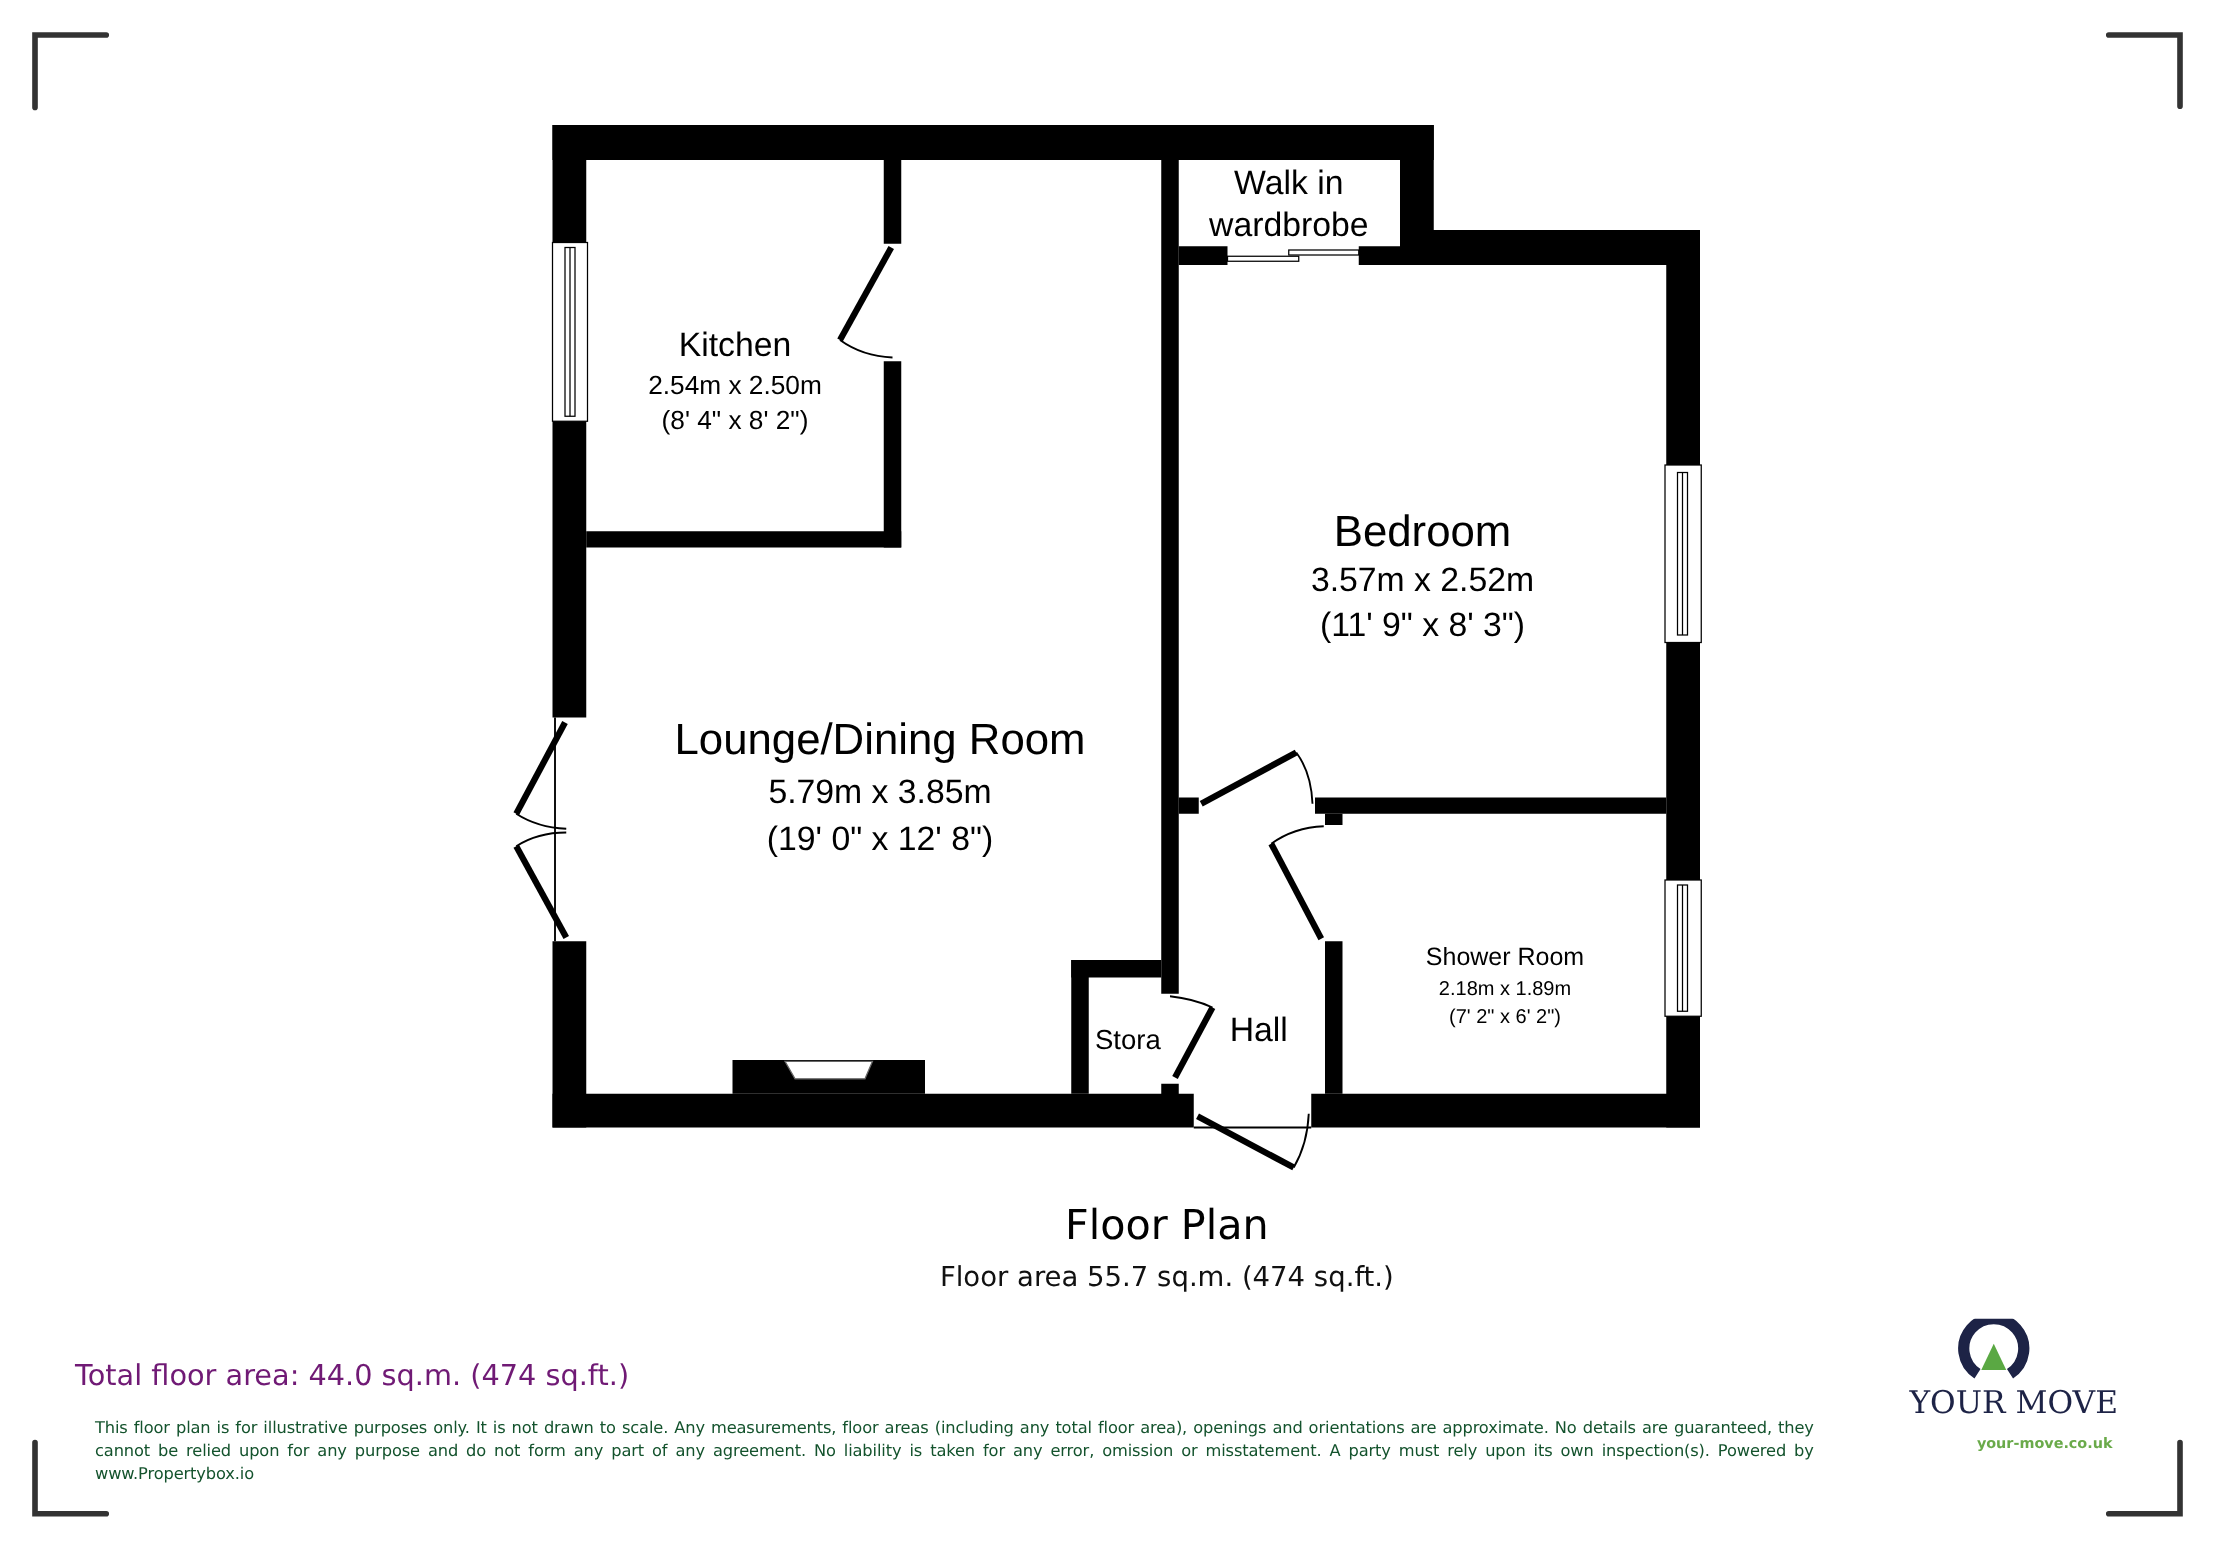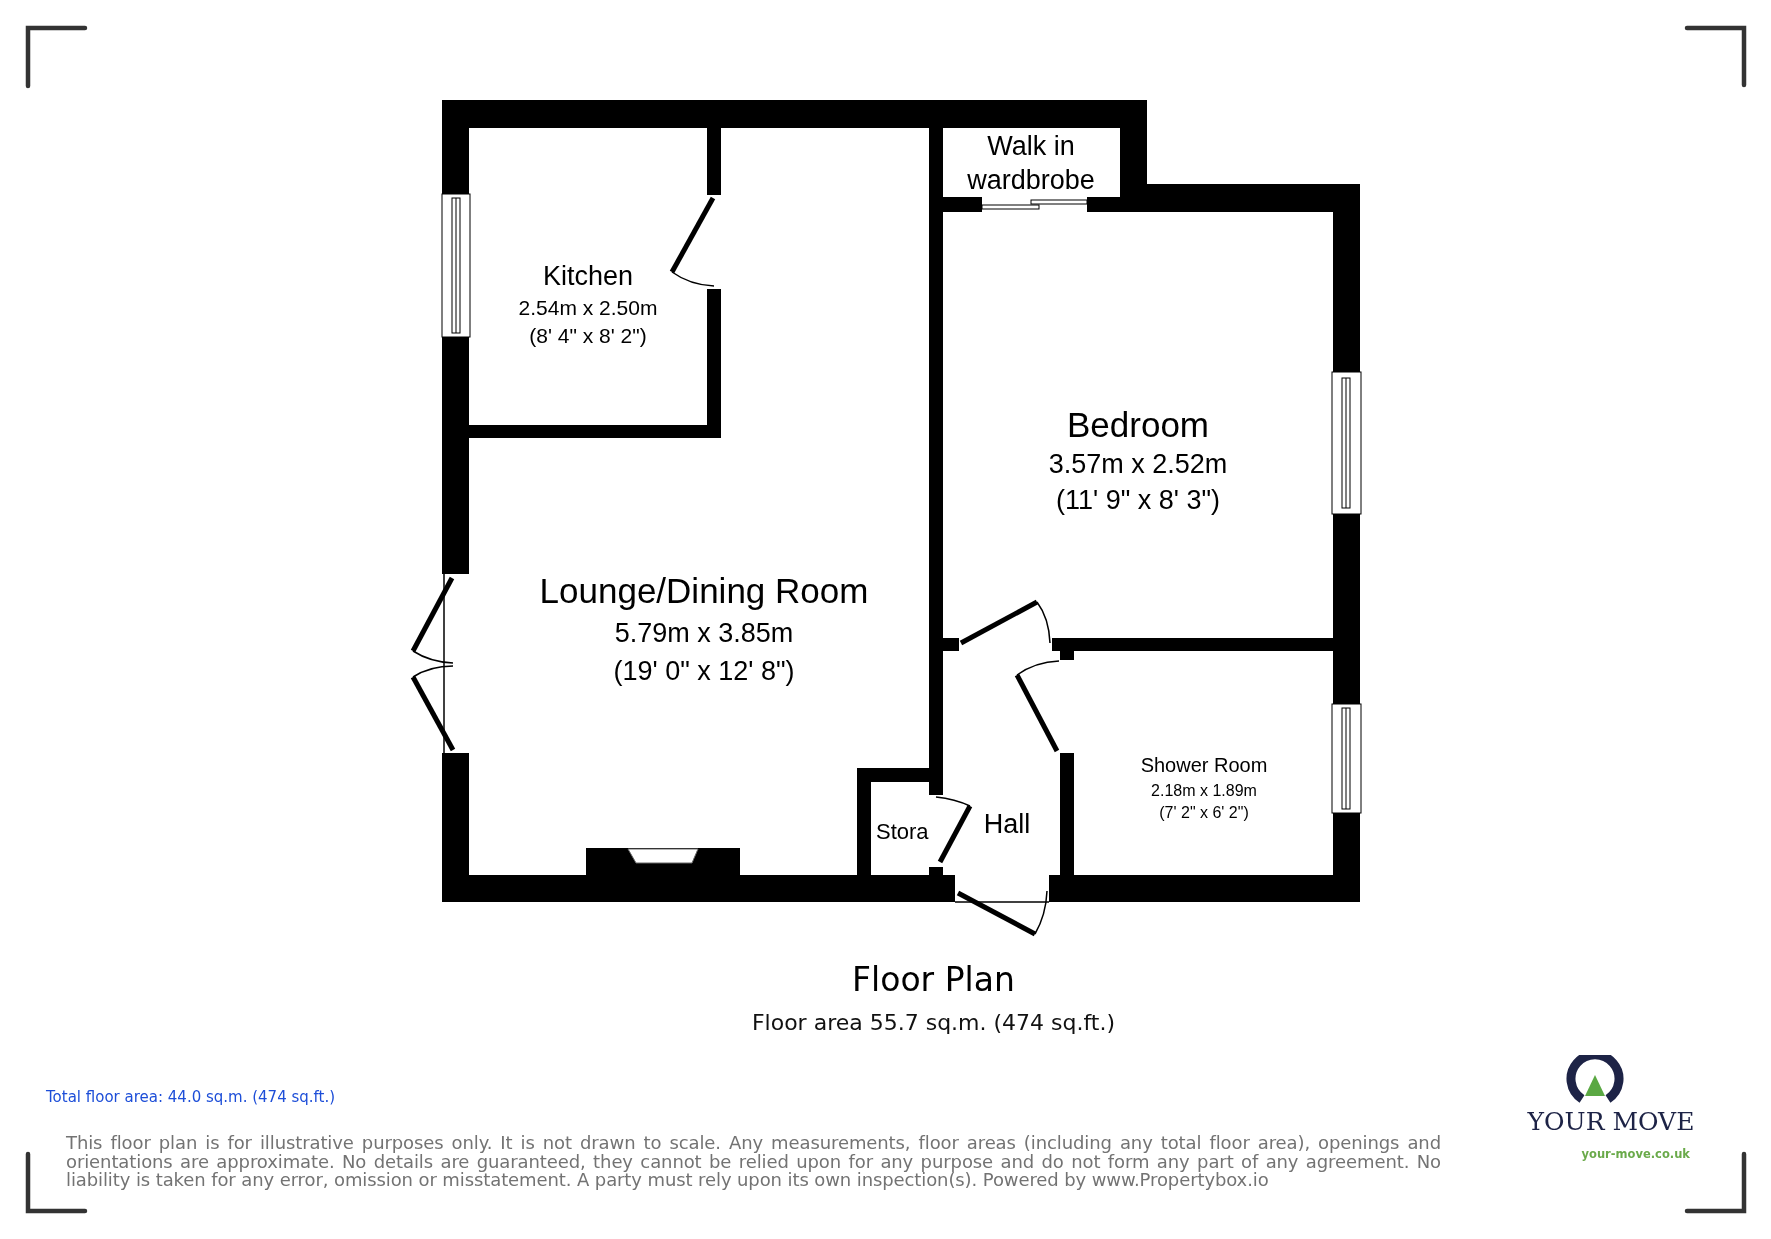--- a/index.html
+++ b/index.html
@@ -3,23 +3,23 @@
   <meta charset="utf-8">
   <style>
     html, body { margin: 0; padding: 0; background: #ffffff; }
     body { width: 1771px; height: 1239px; position: relative; overflow: hidden;
            font-family: "Liberation Sans", sans-serif; color: #000; }
     #plan { position: absolute; left: 0; top: 0; width: 1771px; height: 1239px; }
     .room-label { font-family: "Liberation Sans", sans-serif; fill: #000; text-anchor: middle; }
     .title-block { position: absolute; left: 0; width: 1771px; text-align: center; margin-left: 48px; }
     .plan-title { top: 960px; font-family: "DejaVu Sans", sans-serif; font-size: 33px; color: #000; }
     .plan-area { top: 1010px; font-family: "DejaVu Sans", sans-serif; font-size: 22px; color: #111; }
-    .total-area { position: absolute; left: 46px; top: 1088px; font-family: "DejaVu Sans", sans-serif; font-size: 15px; color: #1d4ed8; }
-    .disclaimer { position: absolute; left: 66px; top: 1134px; width: 1375px; font-family: "DejaVu Sans", sans-serif;
-                  font-size: 18px; line-height: 18.5px; color: #737373; text-align: justify; text-align-last: left; letter-spacing: -0.1px; }
+    .total-area { position: absolute; left: 60px; top: 1088px; font-family: "DejaVu Sans", sans-serif; font-size: 23px; color: #701a75; }
+    .disclaimer { position: absolute; left: 76px; top: 1134px; width: 1375px; font-family: "DejaVu Sans", sans-serif;
+                  font-size: 13px; line-height: 18.5px; color: #14532d; text-align: justify; text-align-last: left; letter-spacing: -0.1px; }
     .logo { position: absolute; left: 1500px; top: 1055px; width: 190px; height: 110px; }
     .logo-name { position: absolute; left: 16px; top: 52px; width: 190px; text-align: center;
                  font-family: "DejaVu Serif", serif; font-size: 25px; color: #1d2346; letter-spacing: 0px; }
     .logo-url { position: absolute; left: 0; top: 92px; width: 190px; text-align: right;
                 font-family: "DejaVu Sans", sans-serif; font-size: 11.5px; font-weight: bold; color: #6aaa4a; }
   </style>
 </head>
 <body>
 
 <svg id="plan" viewBox="0 0 1771 1239" xmlns="http://www.w3.org/2000/svg">

